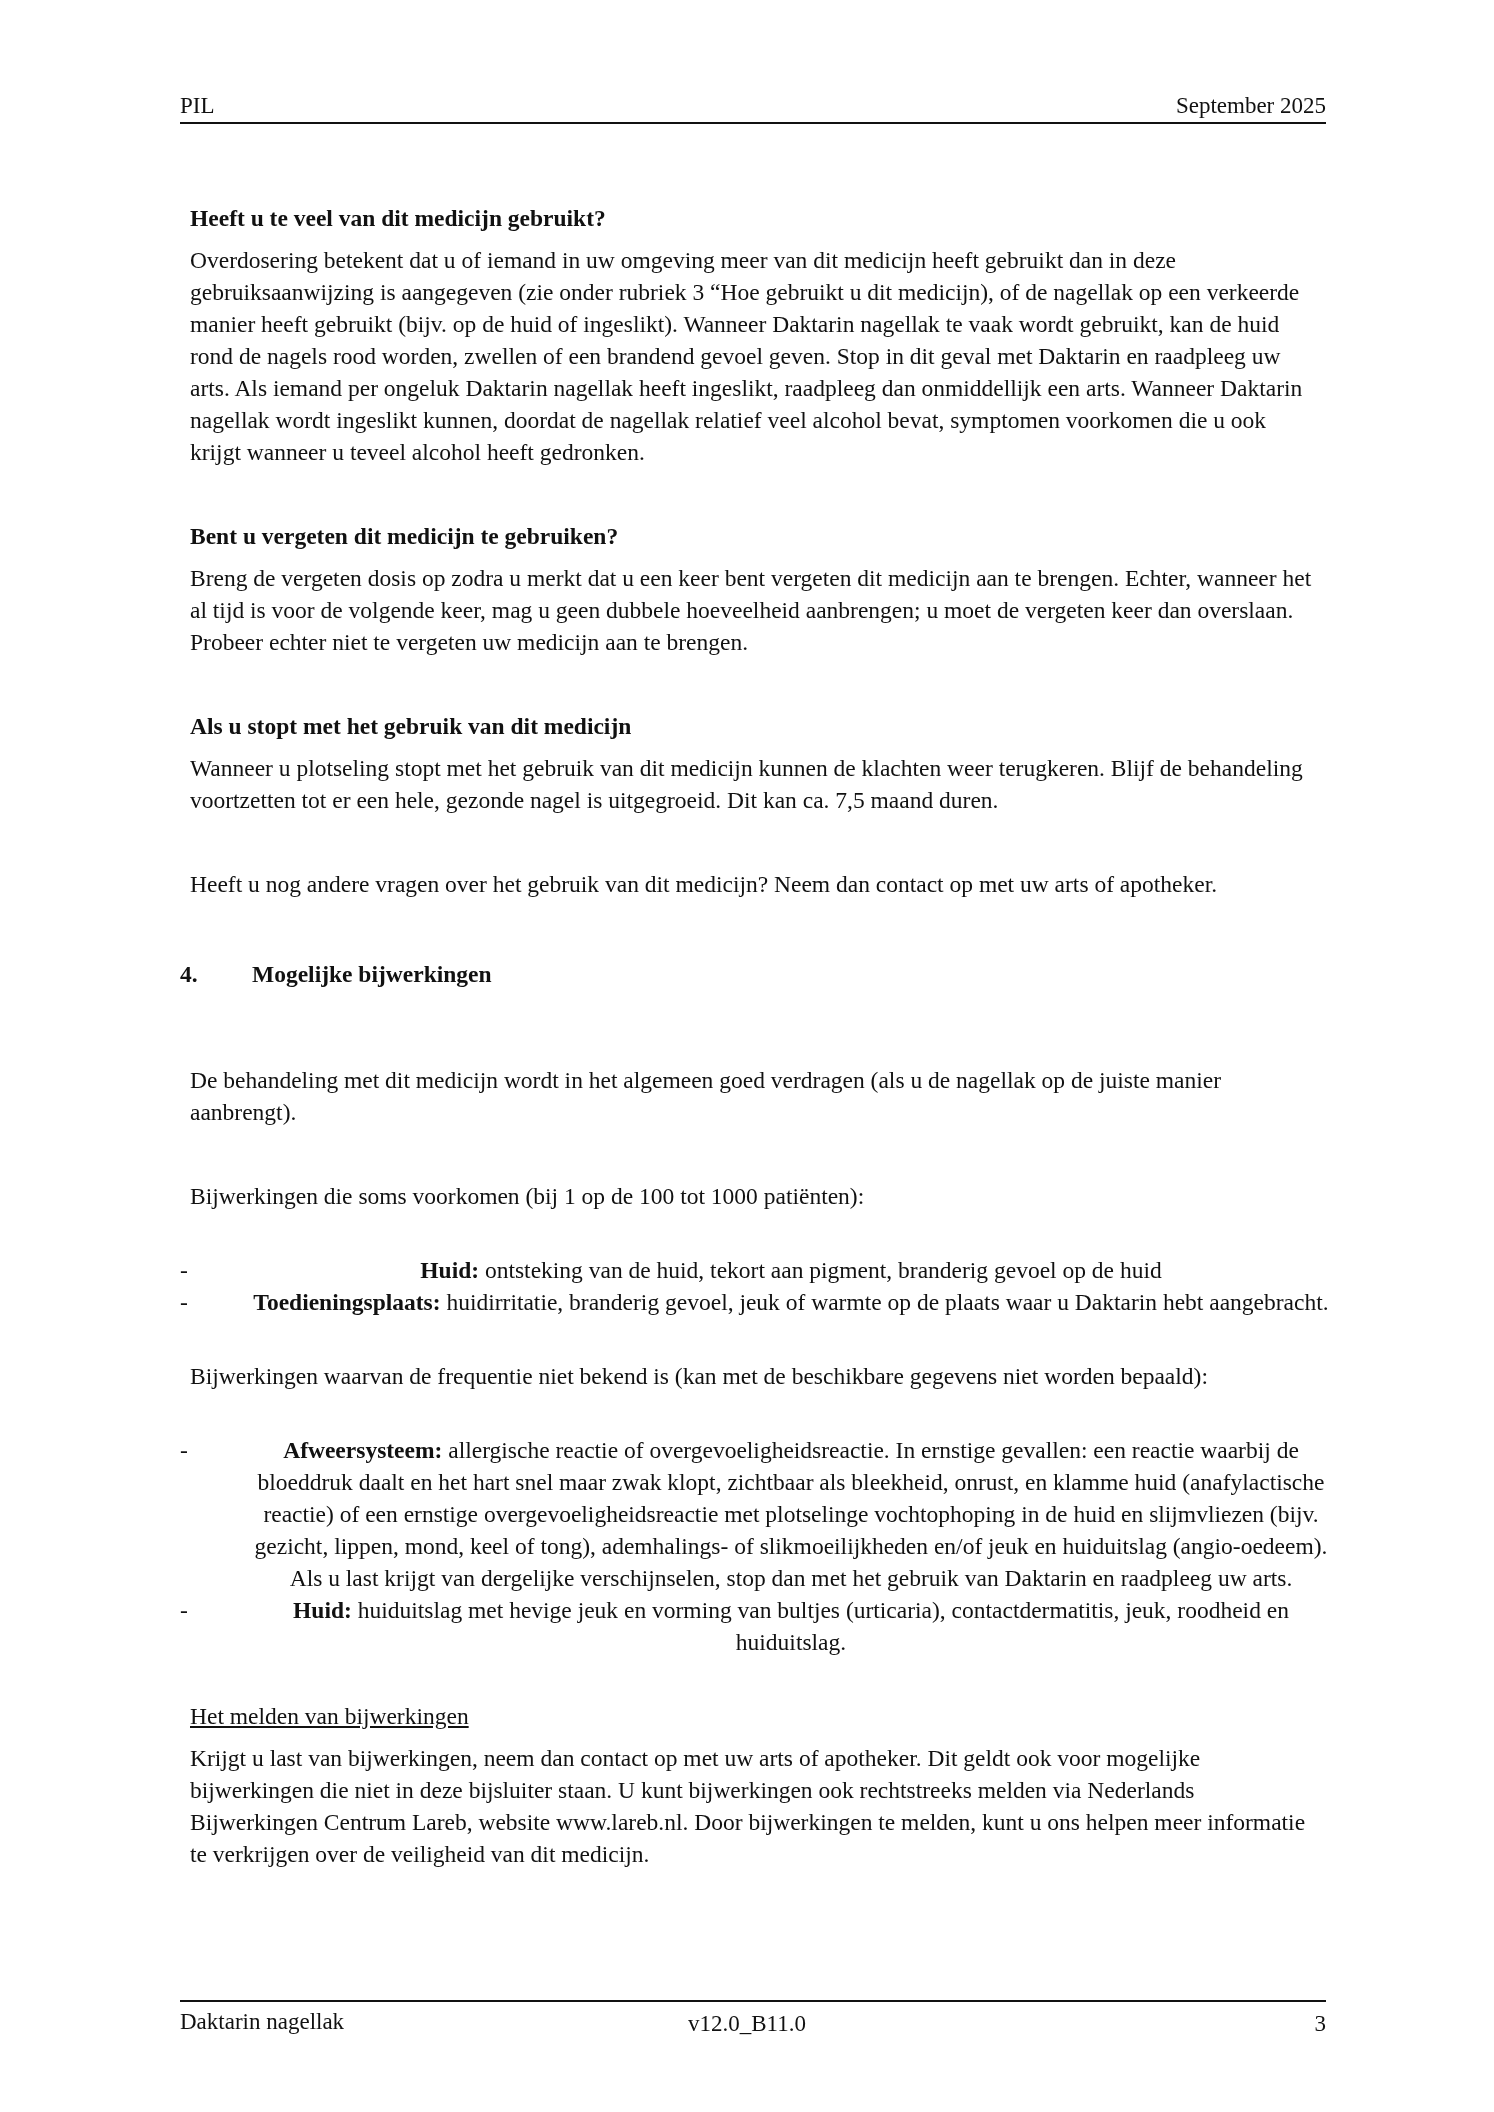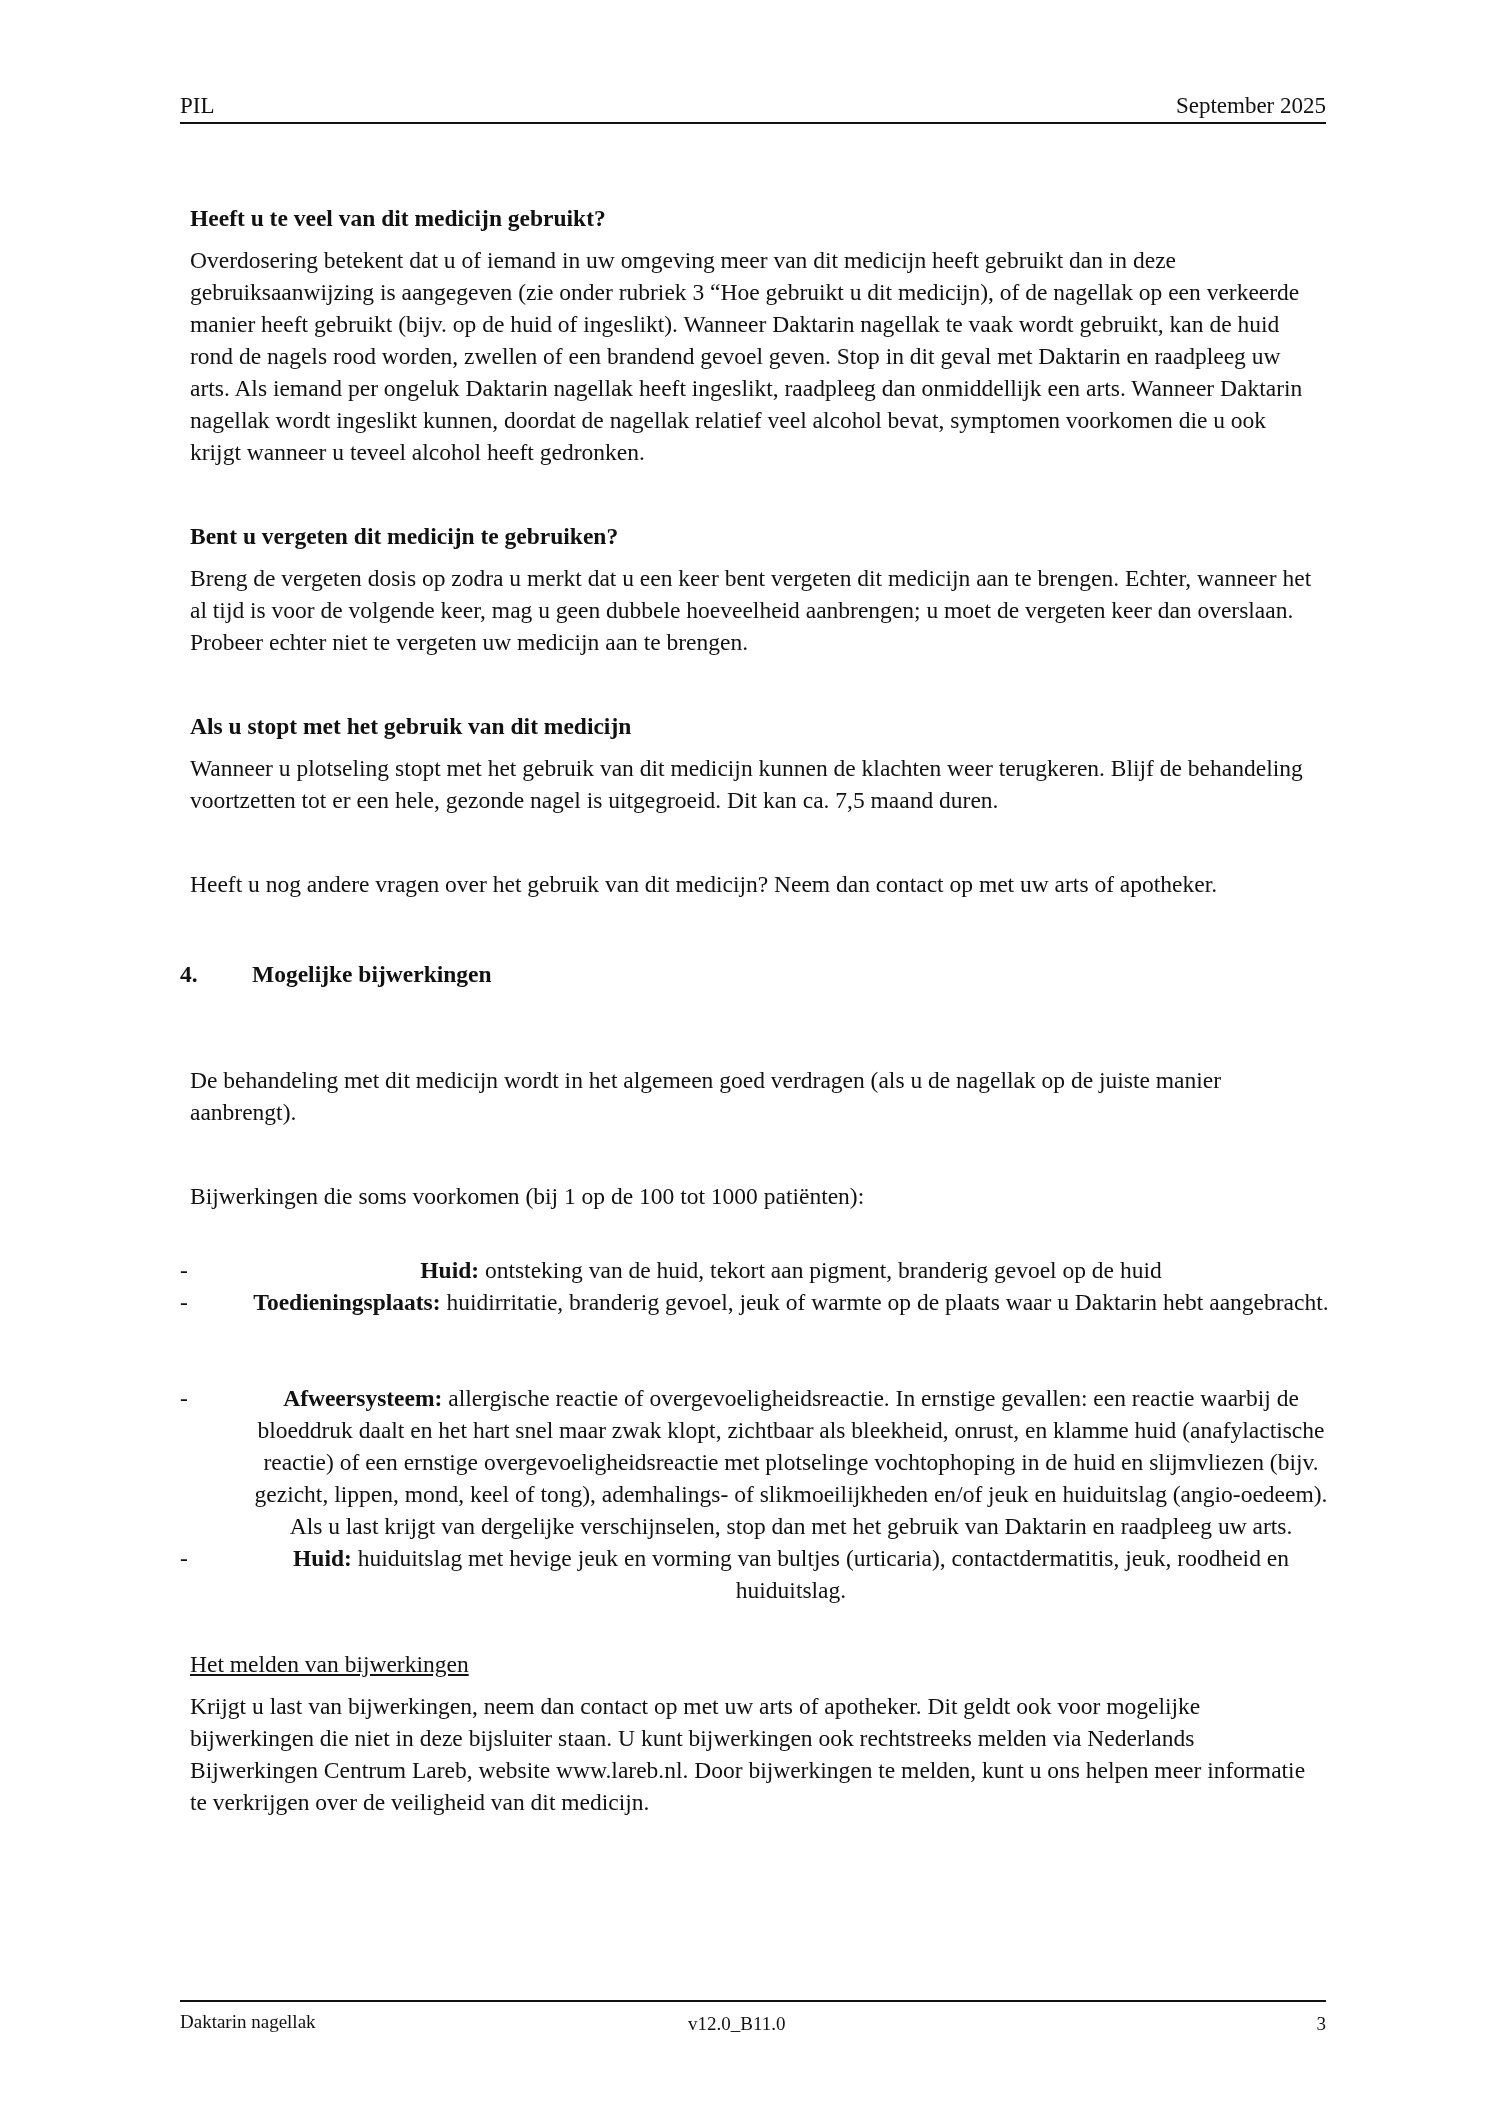--- a/index.html
+++ b/index.html
@@ -10,21 +10,21 @@
     }
     .page-header {
       position: absolute; left: 180px; top: 92px; width: 1146px;
       display: flex; justify-content: space-between; align-items: flex-start;
       font-size: 23px; line-height: 28px; padding-bottom: 2px;
       border-bottom: 2.5px solid #111;
     }
     .page-footer {
       position: absolute; left: 180px; top: 2000px; width: 1146px;
       border-top: 2.5px solid #111; padding-top: 6px;
-      font-size: 19px; line-height: 28px;
+      font-size: 23px; line-height: 28px;
     }
     .page-footer .f-center { position: absolute; left: 508px; top: 8px; }
     .page-footer .f-right { position: absolute; right: 0; top: 8px; }
     .content {
       position: absolute; left: 180px; top: 192px; width: 1150px;
       font-size: 23.5px; line-height: 32px;
     }
     p { margin: 10px; }
     .h { font-weight: bold; }
     .gap1 { height: 32px; }
@@ -91,20 +91,21 @@
       <span class="txt"><b>Huid:</b><span> ontsteking van de huid, tekort aan pigment, branderig gevoel op de huid</span></span>
     </li>
     <li>
       <span class="dash">-</span>
       <span class="txt"><b>Toedieningsplaats:</b><span> huidirritatie, branderig gevoel, jeuk of warmte op de plaats waar u Daktarin hebt aangebracht.</span></span>
     </li>
   </ul>
 
   <div class="gap1"></div>
 
+  <p>Bijwerkingen waarvan de frequentie niet bekend is (kan met de beschikbare gegevens niet worden bepaald):</p>
 
   <div class="gap1"></div>
 
   <ul class="list">
     <li>
       <span class="dash">-</span>
       <span class="txt"><b>Afweersysteem:</b><span> allergische reactie of overgevoeligheidsreactie. In ernstige gevallen: een reactie waarbij de bloeddruk daalt en het hart snel maar zwak klopt, zichtbaar als bleekheid, onrust, en klamme huid (anafylactische reactie) of een ernstige overgevoeligheidsreactie met plotselinge vochtophoping in de huid en slijmvliezen (bijv. gezicht, lippen, mond, keel of tong), ademhalings- of slikmoeilijkheden en/of jeuk en huiduitslag (angio-oedeem). Als u last krijgt van dergelijke verschijnselen, stop dan met het gebruik van Daktarin en raadpleeg uw arts.</span></span>
     </li>
     <li>
       <span class="dash">-</span>

